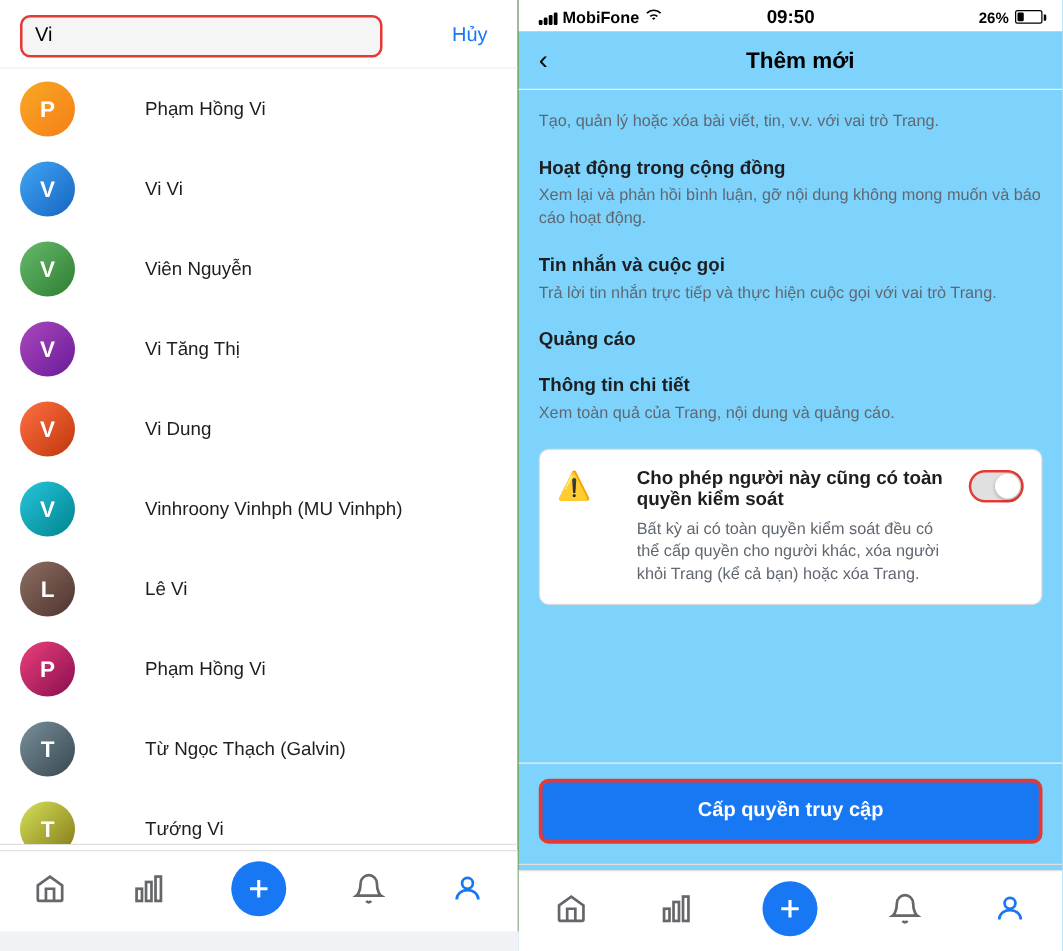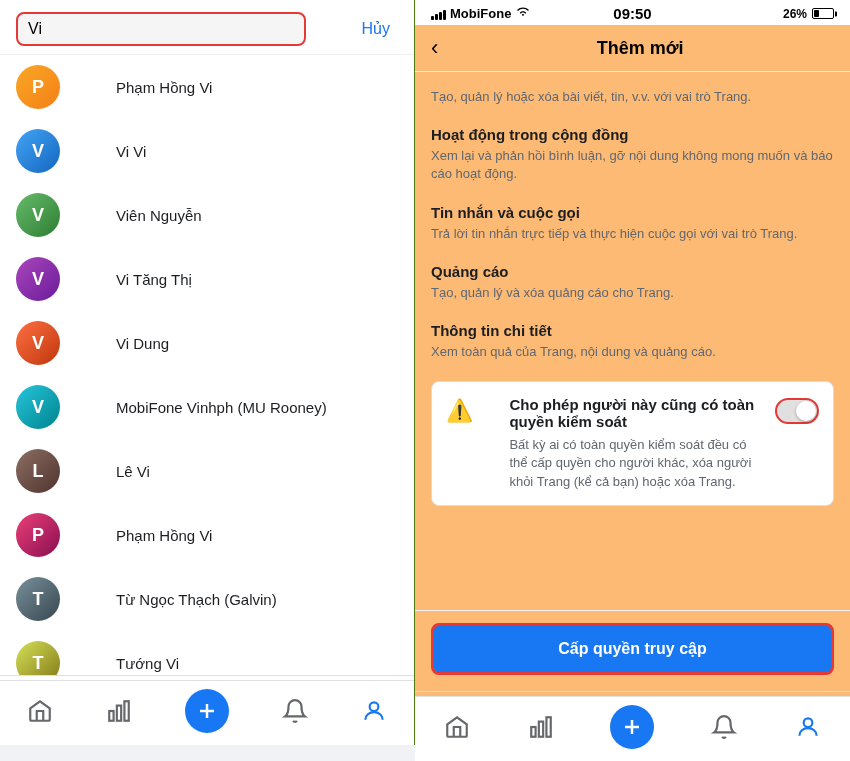--- a/index.html
+++ b/index.html
@@ -143,21 +143,21 @@
     }
 
     .nav-plus svg {
       width: 24px;
       height: 24px;
     }
 
     
     .right-panel {
       width: 435px;
-      background: #fdba74;
+      background: #7dd3fc;
       display: flex;
       flex-direction: column;
       height: 761px;
       justify-content: space-between;
     }
 
     
     .status-bar {
       display: flex;
       justify-content: space-between;
@@ -412,21 +412,21 @@
       <div class="contact-item">
     <div class="avatar a4">V</div>
     <span class="contact-name">Vi Tăng Thị</span>
   </div>
       <div class="contact-item">
     <div class="avatar a5">V</div>
     <span class="contact-name">Vi Dung</span>
   </div>
       <div class="contact-item">
     <div class="avatar a6">V</div>
-    <span class="contact-name">MobiFone Vinhph (MU Rooney)</span>
+    <span class="contact-name">Vinhroony Vinhph (MU Vinhph)</span>
   </div>
       <div class="contact-item">
     <div class="avatar a7">L</div>
     <span class="contact-name">Lê Vi</span>
   </div>
       <div class="contact-item">
     <div class="avatar a8">P</div>
     <span class="contact-name">Phạm Hồng Vi</span>
   </div>
       <div class="contact-item">
@@ -520,21 +520,20 @@
       <div class="permission-item">
     <div class="permission-title">Hoạt động trong cộng đồng</div>
     <div class="permission-desc">Xem lại và phản hồi bình luận, gỡ nội dung không mong muốn và báo cáo hoạt động.</div>
   </div>
       <div class="permission-item">
     <div class="permission-title">Tin nhắn và cuộc gọi</div>
     <div class="permission-desc">Trả lời tin nhắn trực tiếp và thực hiện cuộc gọi với vai trò Trang.</div>
   </div>
       <div class="permission-item">
     <div class="permission-title">Quảng cáo</div>
-    <div class="permission-desc">Tạo, quản lý và xóa quảng cáo cho Trang.</div>
   </div>
       <div class="permission-item">
     <div class="permission-title">Thông tin chi tiết</div>
     <div class="permission-desc">Xem toàn quả của Trang, nội dung và quảng cáo.</div>
   </div>
       <div class="full-control-box">
   <div class="warning-icon">⚠️</div>
   <div class="full-control-text">
     <div class="full-control-title">Cho phép người này cũng có toàn quyền kiểm soát</div>
     <div class="full-control-desc">Bất kỳ ai có toàn quyền kiểm soát đều có thể cấp quyền cho người khác, xóa người khỏi Trang (kể cả bạn) hoặc xóa Trang.</div>

